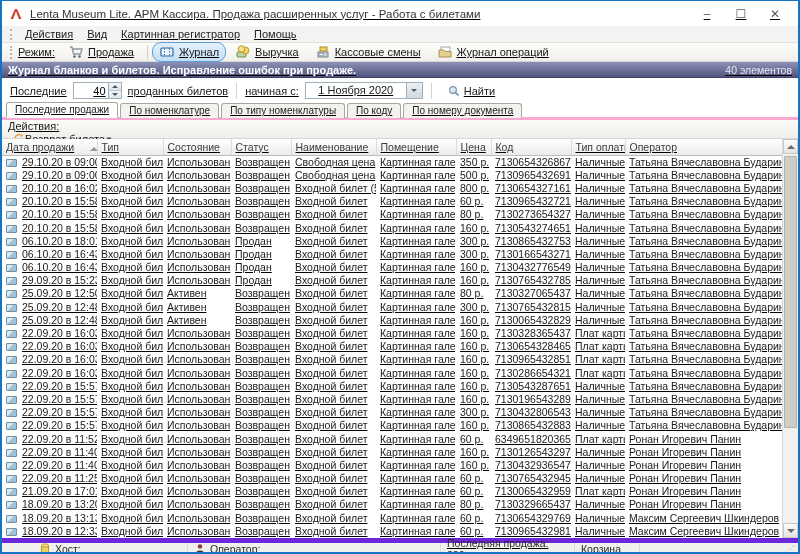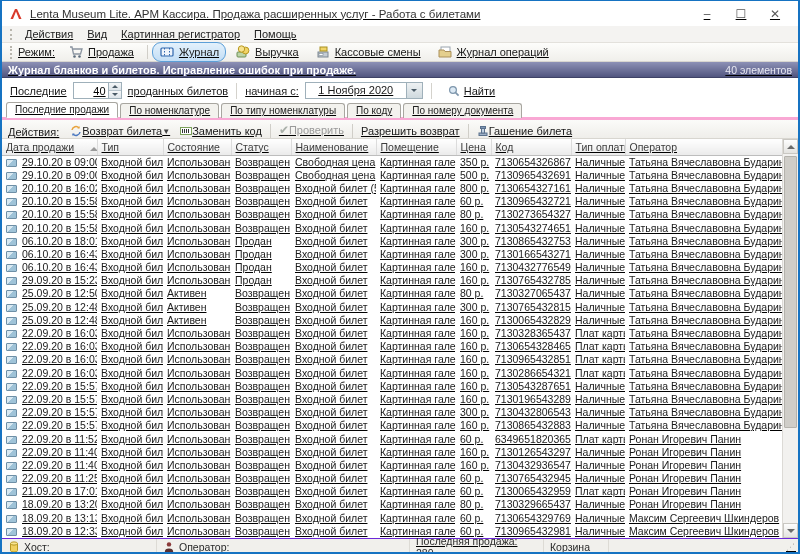--- a/index.html
+++ b/index.html
@@ -54,21 +54,21 @@
   .find span { font-size:11px; }
 
   
   .tabstrip { height:17px; background:#fff; display:flex; align-items:flex-end; padding-left:4px; border-bottom:3px solid #f9a8d4; }
   .tab { font-size:10px; color:#222; padding:1px 8px 2px; border:1px solid #a8a6a0; border-bottom:none;
          border-radius:3px 3px 0 0; background:#f3f2ee; margin-right:2px; white-space:nowrap; position:relative; top:1px; }
   .tab.active { background:#fff; border-bottom:1px solid #fff; }
 
   
   .actionbar { height:19px; background:linear-gradient(#fbfbf9,#efeeea); border-bottom:1px solid #d8d6d0;
-               display:flex; align-items:flex-end; padding-left:6px; font-size:11px; color:#1a1a1a; }
+               display:flex; align-items:flex-start; padding-left:6px; font-size:11px; color:#1a1a1a;flex-direction:column; }
   .act-label { margin-right:6px; }
   .act-btn { display:flex; align-items:center; padding:1px 5px; white-space:nowrap; }
   .act-btn.disabled { color:#9a9a9a; }
   .chev { font-size:8px; color:#444; }
   .asep { width:1px; height:14px; background:#d0cec8; margin:0 3px; }
   .check-glyph { color:#a9b0a9; font-size:12px; }
 
   
   .tablewrap { position:relative; height:399px; background:#fff; }
   table { border-collapse:collapse; table-layout:fixed; width:780px; }
@@ -85,22 +85,22 @@
   
   .vscroll { position:absolute; top:0; right:0; width:16px; height:399px; background:#f2f1ef; border-left:1px solid #dcdad6; }
   .sb-btn { height:15px; background:linear-gradient(#fdfdfd,#e4e3e0); border:1px solid #c9c7c2;
             display:flex; align-items:center; justify-content:center; }
   .sb-btn.down { position:absolute; bottom:0; left:0; right:0; }
   .sb-thumb { position:absolute; top:17px; left:1px; right:1px; height:272px; background:#cfcdc8; border:1px solid #b4b2ac; border-radius:1px; }
   .sb-tri-up { width:0; height:0; border-left:4px solid transparent; border-right:4px solid transparent; border-bottom:4px solid #6a6a6a; }
   .sb-tri-dn { width:0; height:0; border-left:4px solid transparent; border-right:4px solid transparent; border-top:4px solid #6a6a6a; }
 
   
-  .statusbar { height:16px; background:#f1f0ec; border-top:1px solid #6d28d9; display:flex; align-items:center;
-               font-size:10.5px; color:#2a2a2a; }
+  .statusbar { height:16px; background:#f1f0ec; border-top:5px solid #6d28d9; display:flex; align-items:center;
+               font-size:10.5px; color:#2a2a2a;padding-left:31px; }
   .st-cell { display:flex; align-items:center; gap:4px; padding:0 6px; height:100%; border-right:1px solid #dddbd5; }
   .st-cell.w1 { width:155px; } .st-cell.w2 { width:253px; } .st-cell.w3 { width:138px; }
   .st-cell.w4 { width:134px; } .st-cell.w5 { width:65px; }
   .grip { margin-left:auto; margin-right:2px; color:#b0aea8; font-size:9px; letter-spacing:1px; }
   .icon12 { width:12px; height:12px; flex:0 0 auto; }
 </style>
 </head>
 <body>
 
 <div class="window">

